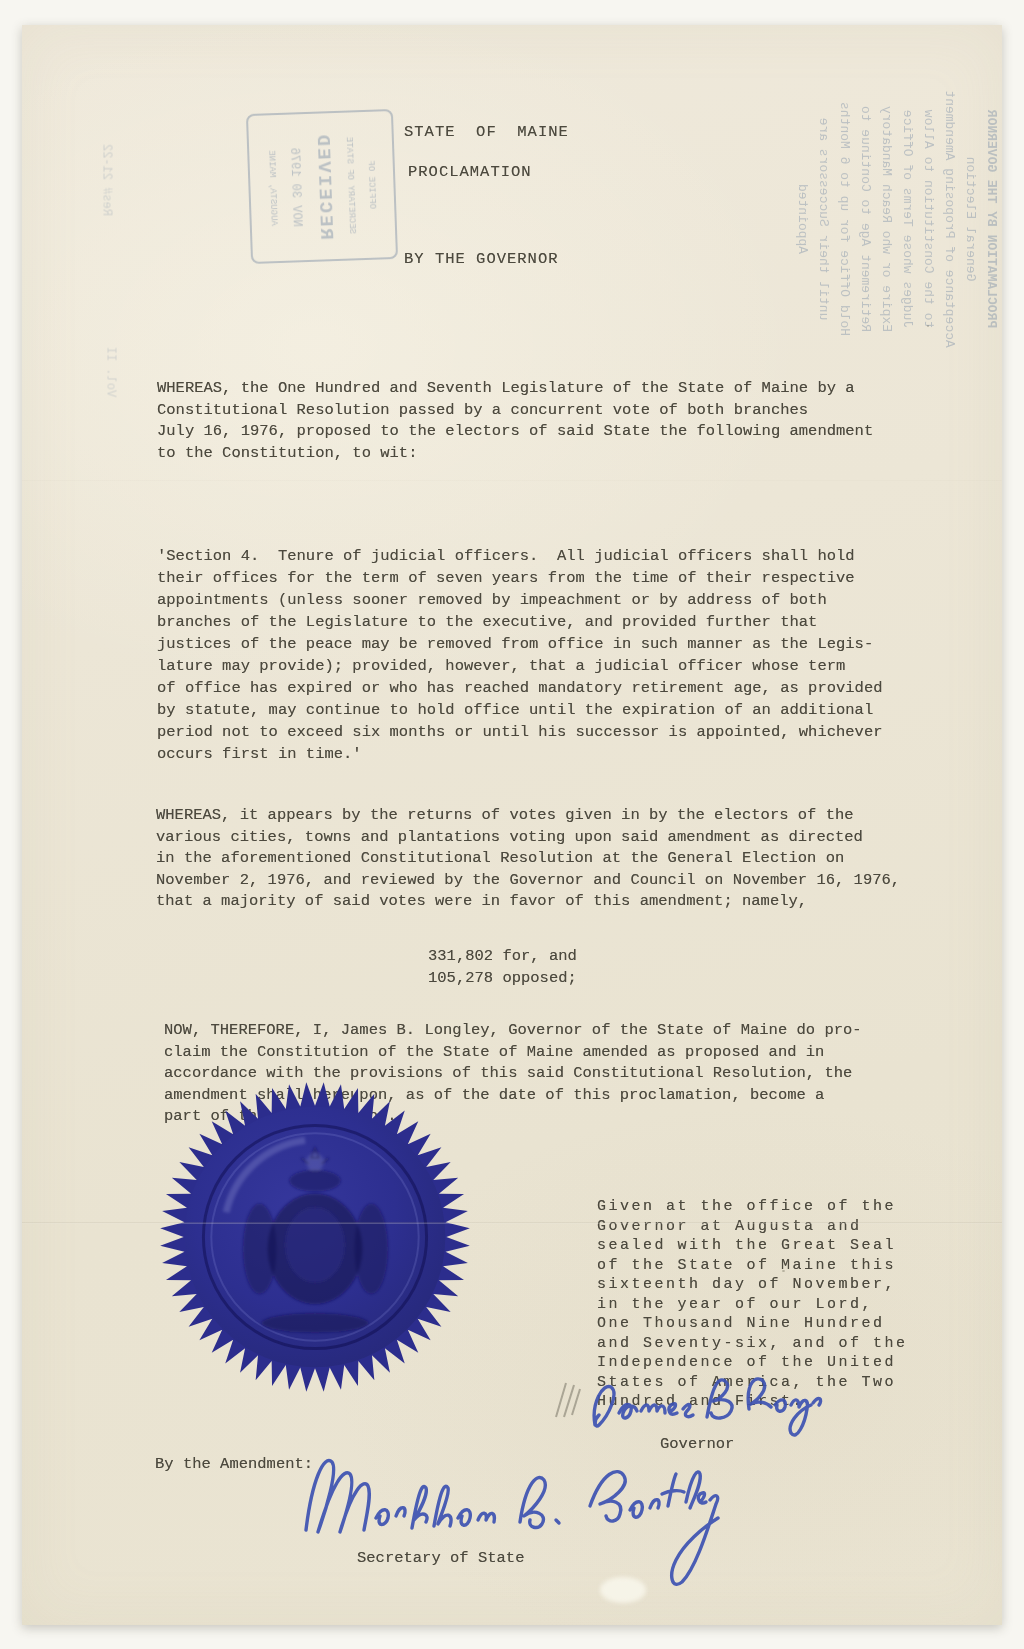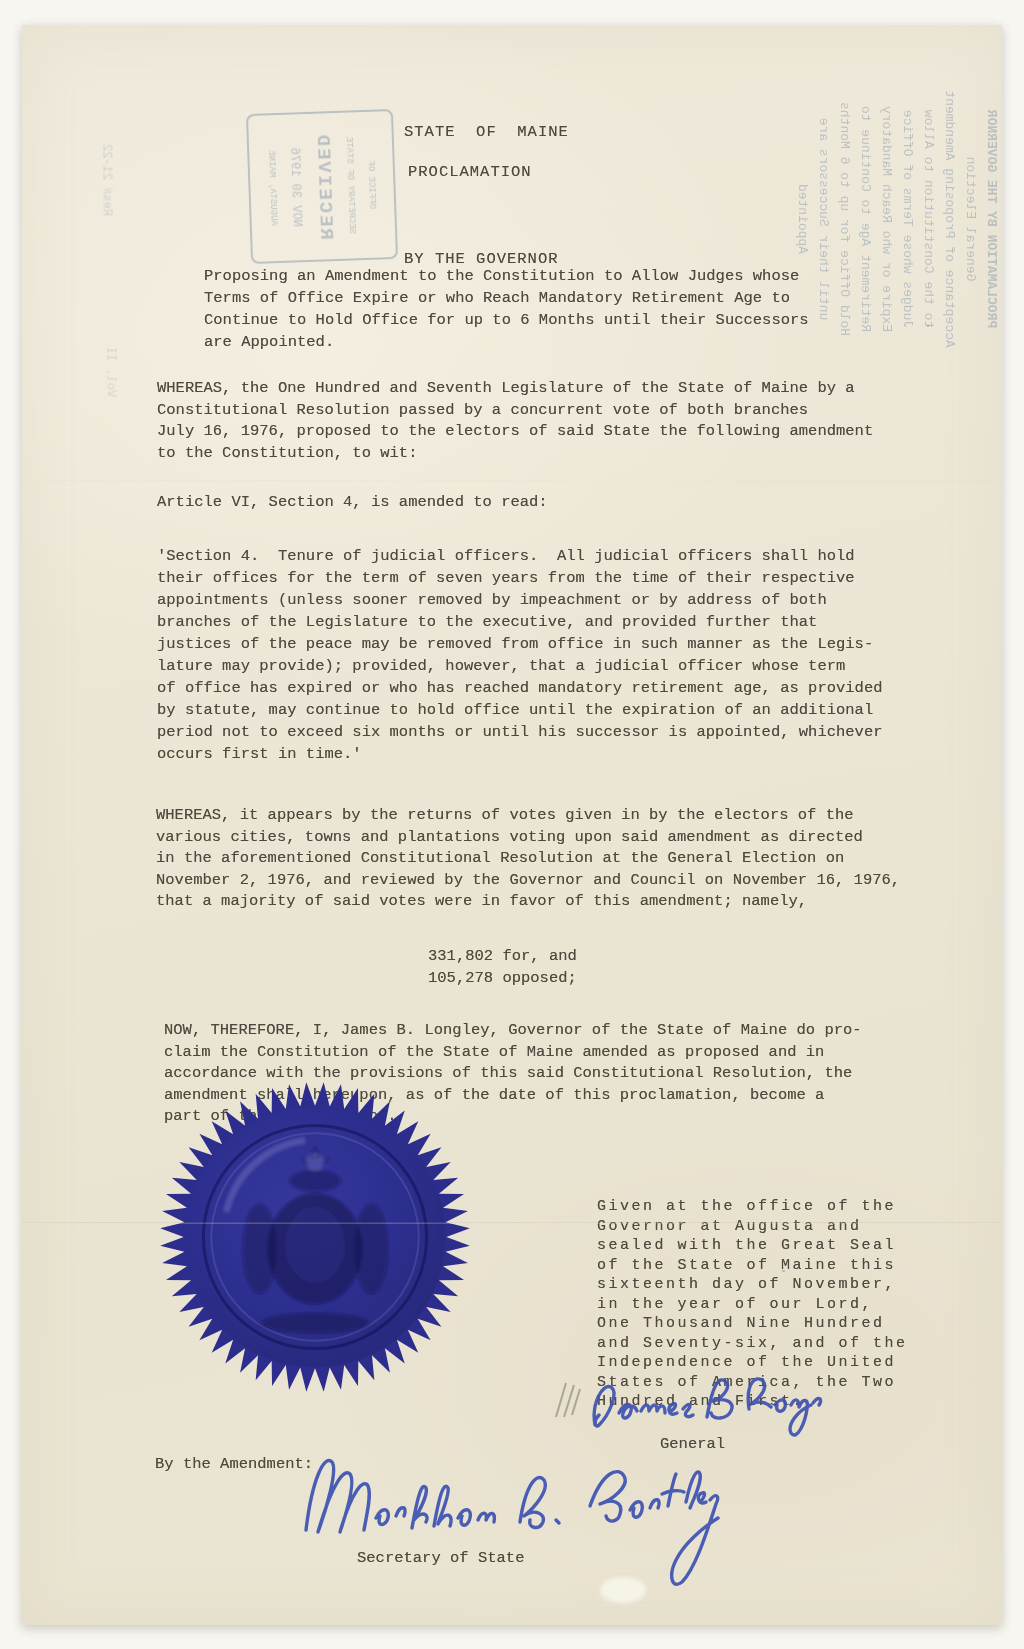--- a/index.html
+++ b/index.html
@@ -76,31 +76,26 @@
   <div class="crease" style="top:1197px;opacity:0.55;z-index:6;"></div>
   <div class="speck" style="left:214px;top:430px;width:3px;height:3px;"></div>
   <div class="speck" style="left:760px;top:1245px;width:3px;height:2px;"></div>
   <div class="speck" style="left:905px;top:300px;width:2px;height:2px;"></div>
   <div class="abs" style="left:578px;top:1552px;width:46px;height:26px;border-radius:50%;background:rgba(247,244,233,0.95);filter:blur(2px);"></div>
 
   <div class="abs typed header-line" style="left:382px;top:96px;text-align:right;">STATE  OF  MAINE</div>
   <div class="abs typed header-line" style="left:386px;top:136px;">PROCLAMATION</div>
   <div class="abs typed header-line" style="left:382px;top:176px;margin-top:47px;">BY THE GOVERNOR</div>
 
-  <div class="abs typed" style="left:182px;top:240px;width:730px;">Proposing an Amendment to the Constitution to Allow Judges whose
-Terms of Office Expire or who Reach Mandatory Retirement Age to
-Continue to Hold Office for up to 6 Months until their Successors
-are Appointed.</div>
 
   <div class="abs typed tight" style="left:135px;top:353px;width:790px;">WHEREAS, the One Hundred and Seventh Legislature of the State of Maine by a
 Constitutional Resolution passed by a concurrent vote of both branches
 July 16, 1976, proposed to the electors of said State the following amendment
 to the Constitution, to wit:</div>
 
-  <div class="abs typed" style="left:135px;top:466px;width:600px;">Article VI, Section 4, is amended to read:</div>
 
   <div class="abs typed" style="left:135px;top:520px;width:800px;">'Section 4.  Tenure of judicial officers.  All judicial officers shall hold
 their offices for the term of seven years from the time of their respective
 appointments (unless sooner removed by impeachment or by address of both
 branches of the Legislature to the executive, and provided further that
 justices of the peace may be removed from office in such manner as the Legis-
 lature may provide); provided, however, that a judicial officer whose term
 of office has expired or who has reached mandatory retirement age, as provided
 by statute, may continue to hold office until the expiration of an additional
 period not to exceed six months or until his successor is appointed, whichever
@@ -178,21 +173,21 @@
       <path d="M56,58 C60,50 64,50 64,58 C68,50 72,50 72,58 C76,50 80,52 80,60"></path>
       <path d="M86,58 C92,54 92,48 86,52 C82,56 84,64 92,60"></path>
       <path d="M98,56 C104,48 108,52 102,58 C98,62 102,66 108,62"></path>
       <path d="M122,64 C128,30 134,24 140,28 C148,34 136,46 128,48 C142,44 150,50 146,58 C142,66 128,68 126,60"></path>
       <path d="M164,56 C160,28 172,22 178,28 C184,36 172,48 164,52 C172,46 182,50 186,54"></path>
       <path d="M190,52 C196,44 202,46 200,54 C198,60 190,60 192,52"></path>
       <path d="M206,52 C210,44 214,46 214,54 C218,44 224,46 222,56 C220,70 212,88 206,80 C202,72 212,58 226,52"></path>
       <path d="M228,50 C234,42 238,46 234,52"></path>
     </g>
   </svg>
-  <div class="abs typed" style="left:638px;top:1408px;">General</div>
+  <div class="abs typed" style="left:638px;top:1408px;">Governor</div>
 
   <div class="abs typed" style="left:133px;top:1428px;">By the Amendment:</div>
 
   <svg class="abs" style="left:250px;top:1385px;z-index:5;" width="450" height="195" viewBox="0 0 450 195">
     <g class="sig" stroke-width="3.6">
       <path d="M34,120 C40,70 52,44 60,52 C66,60 54,100 46,122 C60,74 72,58 78,64 C84,72 74,104 68,122 C80,80 92,68 96,76 C100,84 94,108 92,120"></path>
       <path d="M104,108 C110,96 118,98 116,108 C114,116 104,118 108,106"></path>
       <path d="M124,106 C128,94 136,96 132,106"></path>
       <path d="M140,118 C146,84 150,72 154,78 C156,84 148,100 142,110 C150,100 158,104 154,112"></path>
       <path d="M162,116 C168,82 172,72 176,78 C178,84 170,102 166,114 C174,100 182,104 178,116"></path>

